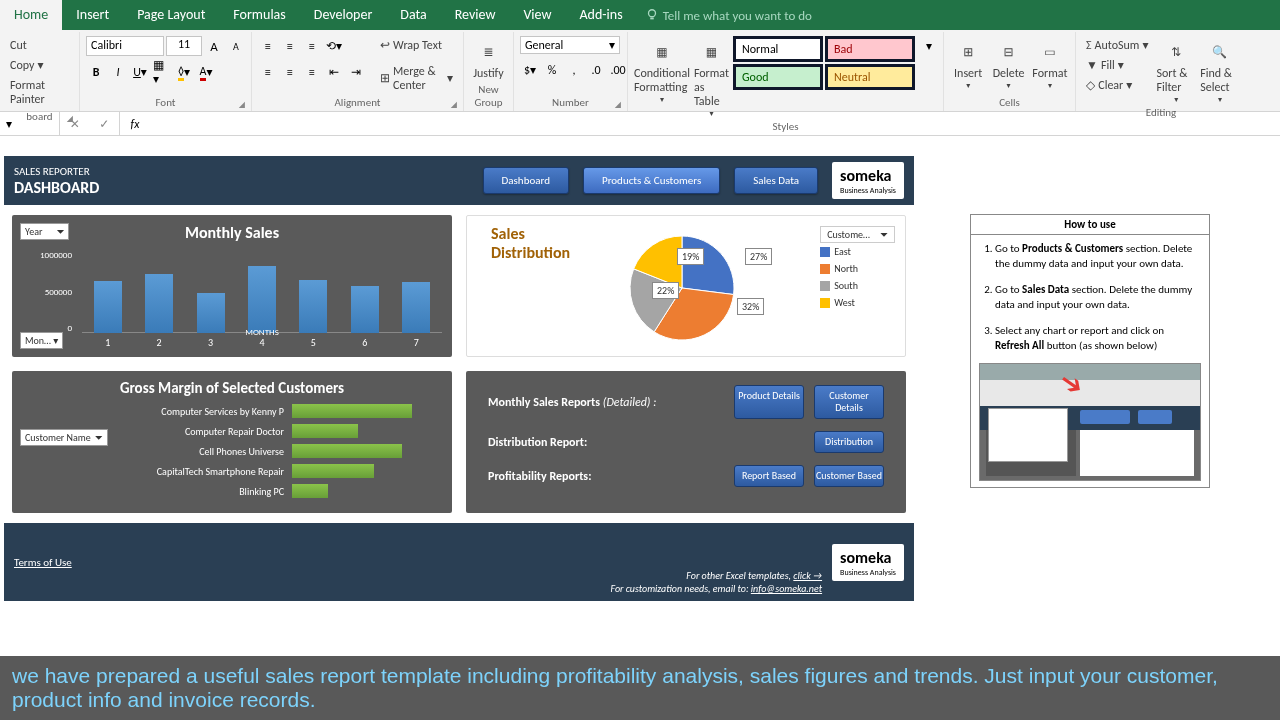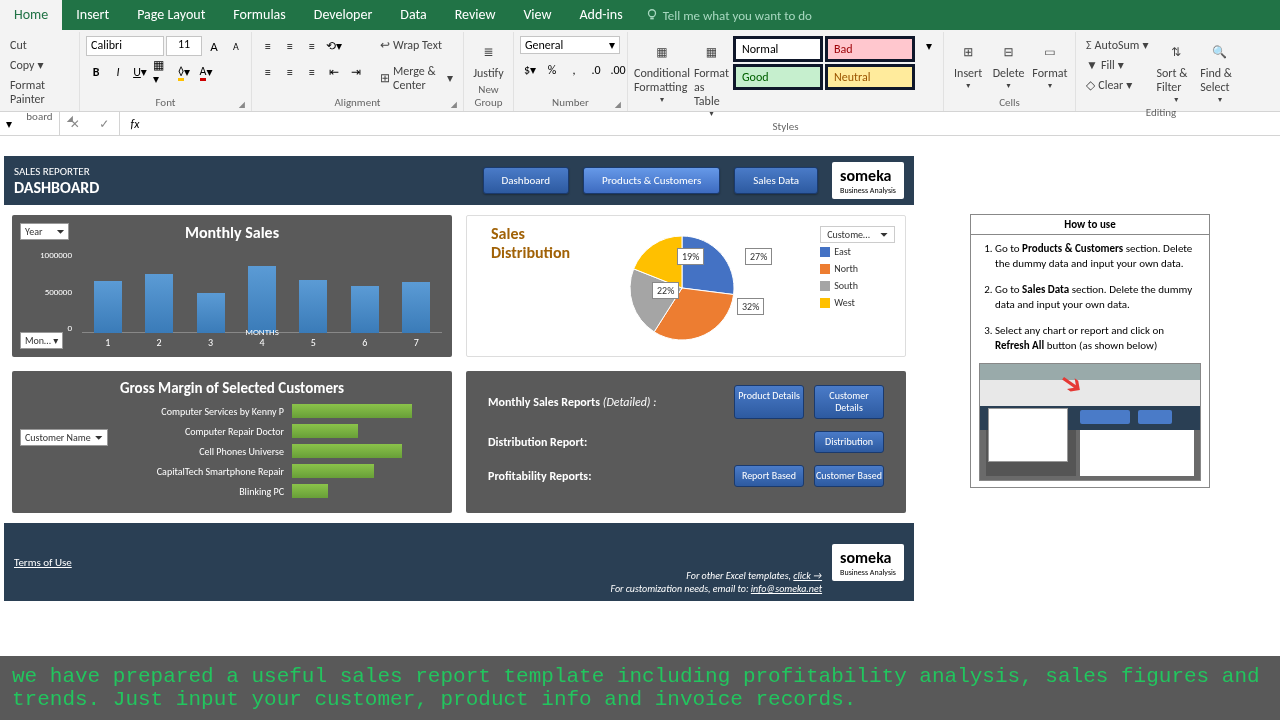--- a/index.html
+++ b/index.html
@@ -104,21 +104,21 @@
 .howto { position: absolute; left: 970px; top: 58px; width: 240px; border: 1px solid #888; background: #fff; font-size: 11px; }
 .howto-hdr { text-align: center; font-weight: bold; border-bottom: 1px solid #888; padding: 3px; }
 .howto-body { padding: 6px 8px; }
 .howto-body ol { padding-left: 16px; }
 .howto-body li { margin-bottom: 10px; line-height: 1.4; }
 .howto-body b { font-weight: bold; }
 .howto-img { width: 100%; height: 118px; background: #6a6a6a; position: relative; overflow: hidden; border: 1px solid #888; }
 .howto-arrow { position: absolute; left: 80px; top: 2px; color: #e53935; font-size: 28px; transform: rotate(35deg); }
 
 
-.caption { position: absolute; left: 0; right: 0; bottom: 0; height: 64px; background: rgba(80,80,80,.95); color: #22c55e; font-size: 21px; display: flex; align-items: center; padding: 0 12px; font-family: Liberation Mono, monospace; font-stretch: condensed; }
+.caption { position: absolute; left: 0; right: 0; bottom: 0; height: 64px; background: rgba(80,80,80,.95); color: #7dd3fc; font-size: 21px; display: flex; align-items: center; padding: 0 12px; font-family: Liberation Sans, sans-serif; font-stretch: condensed; }
 </style>
 </head>
 <body>
 
 <div class="tabs">
   <div class="tab active">Home</div>
   <div class="tab">Insert</div>
   <div class="tab">Page Layout</div>
   <div class="tab">Formulas</div>
   <div class="tab">Developer</div>

